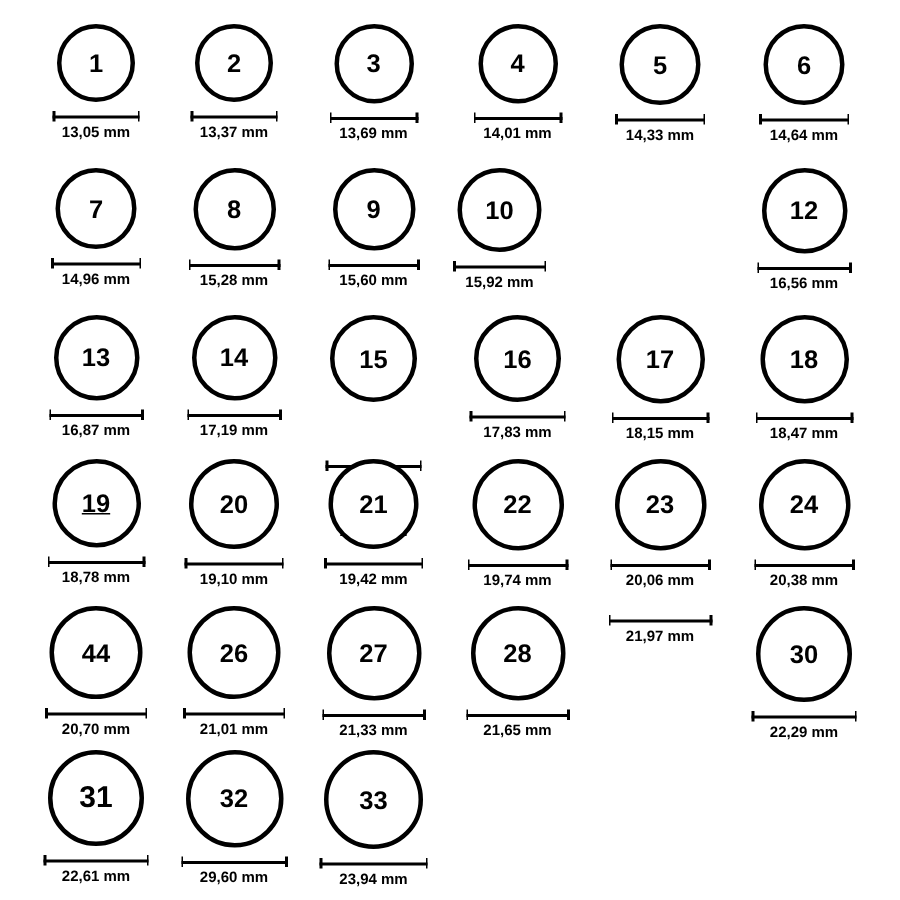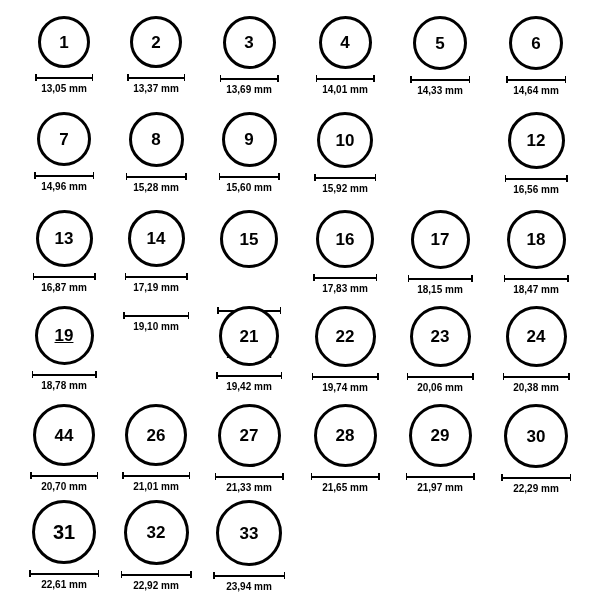--- a/index.html
+++ b/index.html
@@ -170,21 +170,21 @@
       <div class="ring-circle" style="width: 55px; height: 55px;">
         <span class="ring-label" style="font-size: 17px;">9</span>
       </div>
       <div class="measure" style="width: 61px;">
         <span class="bar"></span>
         <span class="tick left"></span>
         <span class="tick right"></span>
       </div>
       <div class="ring-mm">15,60 mm</div>
     </div>
-    <div class="ring-cell" style="left: 305px; top: 112px; width: 80px; justify-content: space-between;">
+    <div class="ring-cell" style="left: 293px; top: 112px; width: 80px; justify-content: space-between;">
       <div class="ring-circle" style="width: 56px; height: 56px;">
         <span class="ring-label" style="font-size: 17px;">10</span>
       </div>
       <div class="measure" style="width: 62px;">
         <span class="bar"></span>
         <span class="tick left"></span>
         <span class="tick right"></span>
       </div>
       <div class="ring-mm">15,92 mm</div>
     </div>
@@ -270,20 +270,23 @@
         <span class="ring-label" style="font-size: 17px; text-decoration: underline;">19</span>
       </div>
       <div class="measure" style="width: 65px;">
         <span class="bar"></span>
         <span class="tick left"></span>
         <span class="tick right"></span>
       </div>
       <div class="ring-mm">18,78 mm</div>
     </div>
     <div class="ring-cell" style="left: 116px; top: 306px; width: 80px;">
+      <div class="ring-circle" style="width: 60px; height: 60px;">
+        <span class="ring-label" style="font-size: 17px;">20</span>
+      </div>
       <div class="measure" style="width: 66px;">
         <span class="bar"></span>
         <span class="tick left"></span>
         <span class="tick right"></span>
       </div>
       <div class="ring-mm">19,10 mm</div>
     </div>
     <div class="ring-cell" style="left: 209px; top: 306px; width: 80px;">
       <div class="ring-circle" style="width: 60px; height: 60px;">
         <span class="ring-label" style="font-size: 17px;">21</span>
@@ -366,23 +369,20 @@
         <span class="ring-label" style="font-size: 17px;">28</span>
       </div>
       <div class="measure" style="width: 69px;">
         <span class="bar"></span>
         <span class="tick left"></span>
         <span class="tick right"></span>
       </div>
       <div class="ring-mm">21,65 mm</div>
     </div>
     <div class="ring-cell" style="left: 400px; top: 404px; width: 80px;">
-      <div class="ring-circle" style="width: 63px; height: 63px;">
-        <span class="ring-label" style="font-size: 17px;">29</span>
-      </div>
       <div class="measure" style="width: 69px;">
         <span class="bar"></span>
         <span class="tick left"></span>
         <span class="tick right"></span>
       </div>
       <div class="ring-mm">21,97 mm</div>
     </div>
     <div class="ring-cell" style="left: 496px; top: 404px; width: 80px;">
       <div class="ring-circle" style="width: 64px; height: 64px;">
         <span class="ring-label" style="font-size: 17px;">30</span>
@@ -407,21 +407,21 @@
     </div>
     <div class="ring-cell" style="left: 116px; top: 500px; width: 80px;">
       <div class="ring-circle" style="width: 65px; height: 65px;">
         <span class="ring-label" style="font-size: 17px;">32</span>
       </div>
       <div class="measure" style="width: 71px;">
         <span class="bar"></span>
         <span class="tick left"></span>
         <span class="tick right"></span>
       </div>
-      <div class="ring-mm">22,92 mm</div>
+      <div class="ring-mm">29,60 mm</div>
     </div>
     <div class="ring-cell" style="left: 209px; top: 500px; width: 80px;">
       <div class="ring-circle" style="width: 66px; height: 66px;">
         <span class="ring-label" style="font-size: 17px;">33</span>
       </div>
       <div class="measure" style="width: 72px;">
         <span class="bar"></span>
         <span class="tick left"></span>
         <span class="tick right"></span>
       </div>

